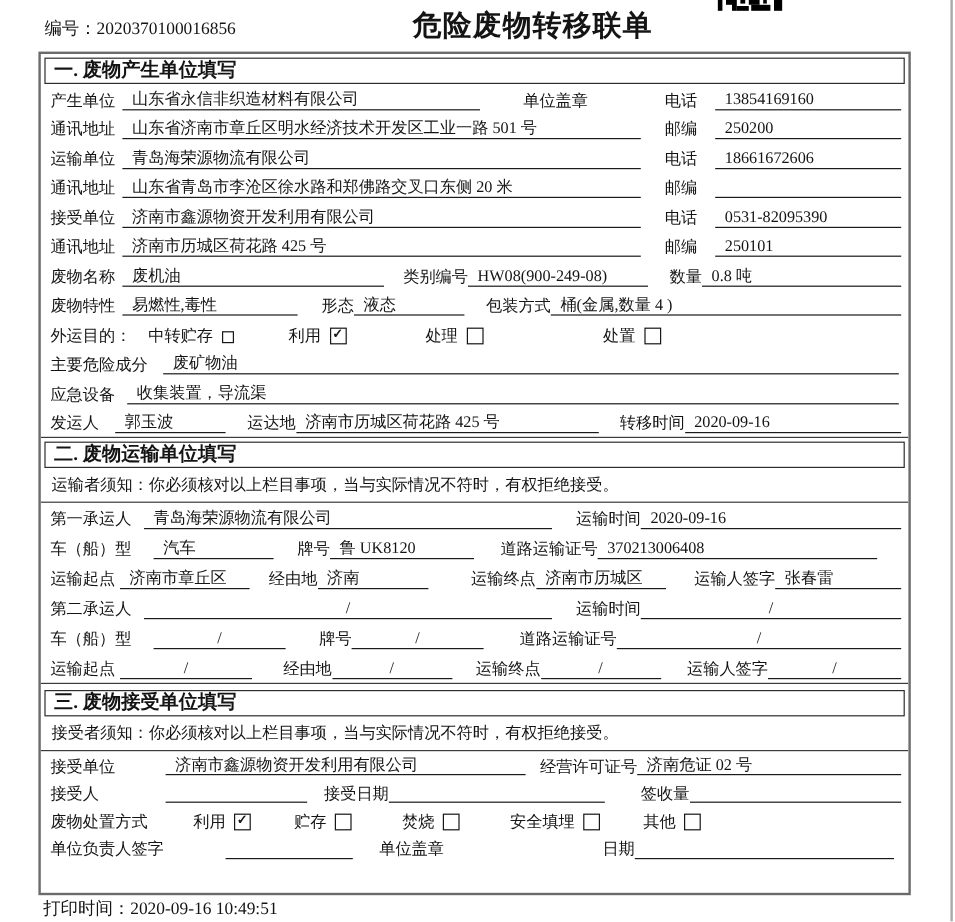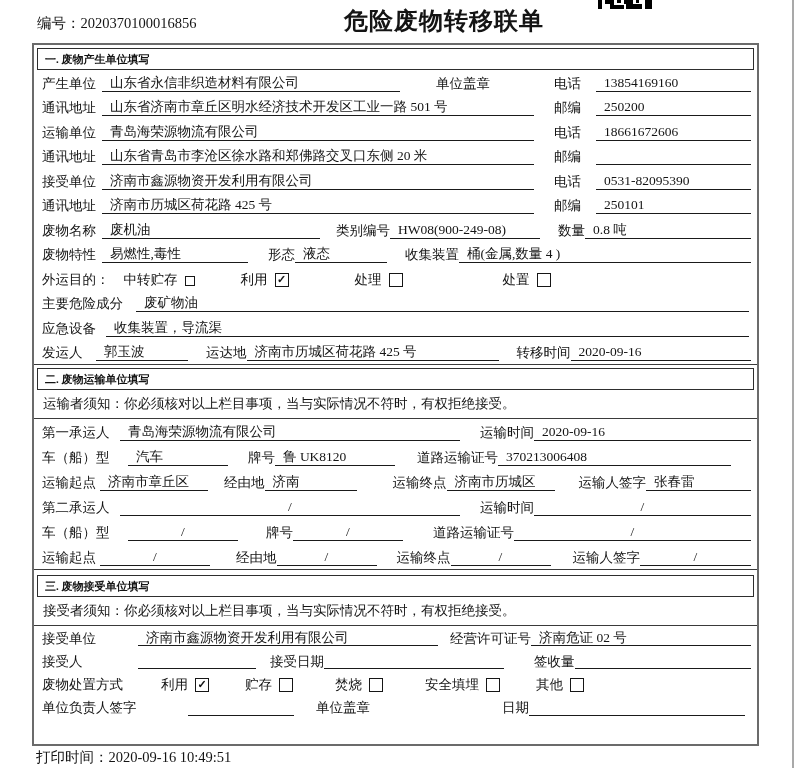--- a/index.html
+++ b/index.html
@@ -18,21 +18,21 @@
   .page-edge{position:absolute;right:2px;top:0;width:2px;height:768px;background:#a9a9a9;}
 
   .tbl{
     position:absolute;left:32px;top:43px;width:727px;height:703px;
     border:2px solid #6b6b6b;box-sizing:border-box;background:#fff;overflow:hidden;
   }
   .sec{border-bottom:1.4px solid #3a3a3a;}
   .sec.last{border-bottom:none;}
   .sec-hd{
     margin:3px 3px 0 3px;border:1.4px solid #2e2e2e;font-weight:bold;
-    font-size:11px;line-height:16px;padding:2px 6px 2px 7px;box-sizing:border-box;height:22px;
+    font-size:16px;line-height:16px;padding:2px 6px 2px 7px;box-sizing:border-box;height:22px;
   }
   .sec-hd.mt{margin-top:5px;}
   .notice{
     height:29px;border-bottom:1.4px solid #3a3a3a;display:flex;align-items:center;
     padding-left:9px;font-size:13.5px;box-sizing:border-box;
   }
   .row{
     display:flex;align-items:flex-end;box-sizing:border-box;
     padding:0 6px 3px 8px;font-size:13.5px;line-height:1.15;
   }
@@ -164,21 +164,21 @@
       <span class="v" style="width:150px">HW08(900-249-08)</span>
       <span class="lbl" style="margin-left:18px">数量</span>
       <span class="v grow">0.8 吨</span>
     </div>
 
     <div class="row">
       <span class="lbl w60">废物特性</span>
       <span class="v" style="width:146px">易燃性,毒性</span>
       <span class="lbl" style="margin-left:20px">形态</span>
       <span class="v" style="width:92px">液态</span>
-      <span class="lbl" style="margin-left:18px">收集装置</span>
+      <span class="lbl" style="margin-left:18px">包装方式</span>
       <span class="v grow">桶(金属,数量 4 )</span>
     </div>
 
     <div class="row">
       <span class="lbl">外运目的：</span>
       <span class="lbl" style="margin-left:14px">中转贮存</span>
       <span class="cb sm"></span>
       <span class="lbl" style="margin-left:46px">利用</span>
       <span class="cb">✓</span>
       <span class="lbl" style="margin-left:66px">处理</span>

